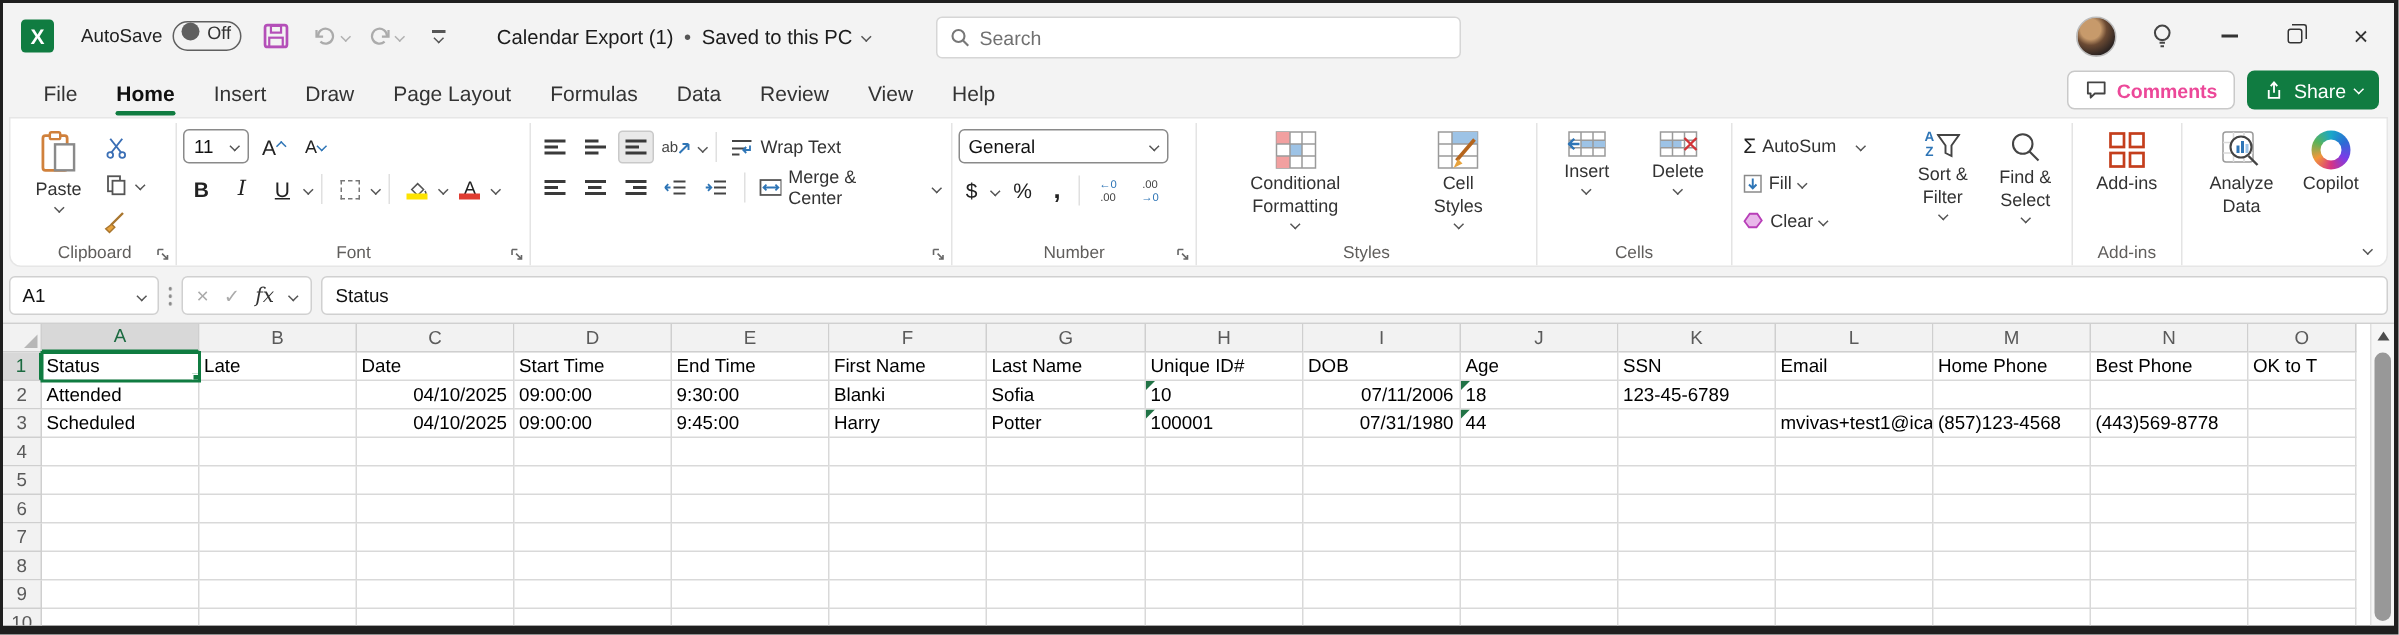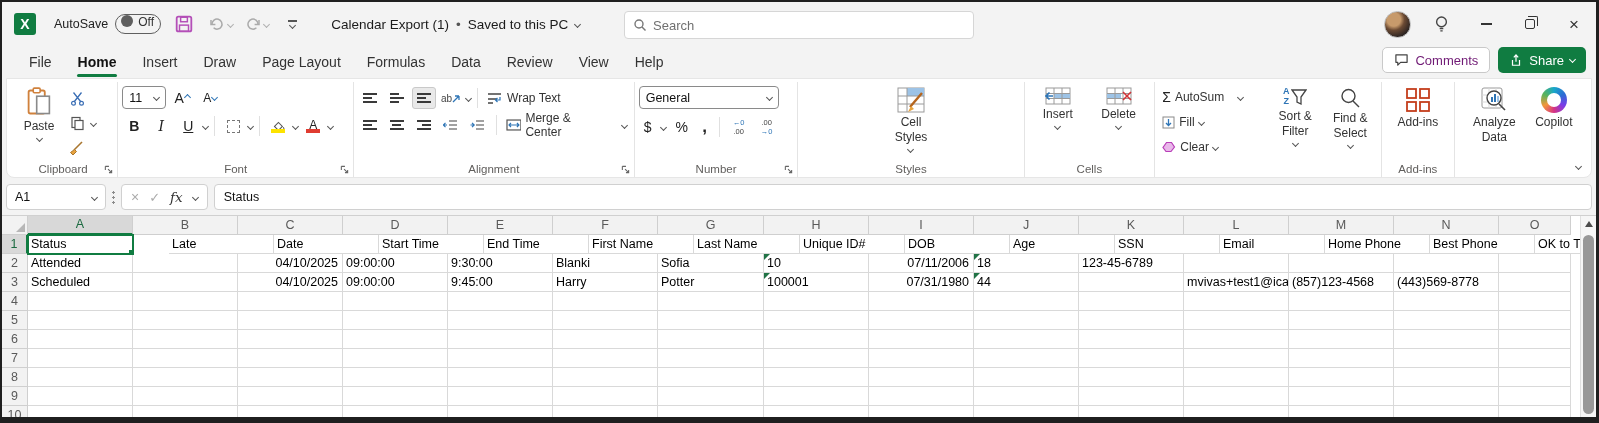--- a/index.html
+++ b/index.html
@@ -40,21 +40,21 @@
   .restore-glyph::after{ content:""; position:absolute; left:2px; top:-4px; width:9px; height:9px;
     border-top:1.2px solid #333; border-right:1.2px solid #333; border-radius:0 2px 0 0; }
   .close-glyph{ font-size:17px; color:#333; line-height:1; }
   
   .tabrow{ height:32px; display:flex; align-items:center; padding-left:14px; position:relative; }
   .tab{ padding:0 13px; font-size:14px; color:#333; height:32px; display:flex; align-items:center; position:relative; }
   .tab.active{ font-weight:bold; color:#111; }
   .tab.active::after{ content:""; position:absolute; left:12px; right:12px; bottom:1px; height:3px; background:#107C41; border-radius:2px; }
   .tabrow-right{ position:absolute; right:10px; top:1px; display:flex; gap:8px; align-items:center; }
   .pill{ height:26px; border-radius:5px; display:flex; align-items:center; gap:6px; padding:0 11px; font-size:13px; }
-  .comments-btn{ border:1px solid #c9c9c9; background:#fff; color:#701a75; }
+  .comments-btn{ border:1px solid #c9c9c9; background:#fff; color:#ec4899;font-weight:bold; }
   .share-btn{ background:#107C41; color:#fff; }
   
   .ribbon{ height:100px; background:#fff; margin:0 4px; border-radius:0 0 8px 8px; border:1px solid #e6e6e6;
     display:flex; position:relative; padding:3px 0 0 2px; overflow:hidden; }
   .group{ position:relative; padding:2px 4px 18px 4px; border-right:1px solid #e4e4e4; display:flex; }
   .group-label{ position:absolute; bottom:2px; left:0; right:0; text-align:center; font-size:11.5px; color:#605e5c; }
   .launcher{ position:absolute; bottom:3px; right:4px; }
   .bigbtn{ display:flex; flex-direction:column; align-items:center; justify-content:flex-start; gap:2px;
     font-size:12px; color:#333; padding:3px 5px; border-radius:4px; text-align:center; line-height:1.25; }
   .bigbtn .lbl{ white-space:pre-line; }
@@ -394,21 +394,20 @@
           <div class="smallbtn">
             <svg width="16" height="12" viewBox="0 0 16 12">
               <rect x="1" y="1" width="14" height="10" fill="none" stroke="#555" stroke-width="1.2"></rect>
               <path d="M3 6 h10 M5 4 L3 6 L5 8 M11 4 L13 6 L11 8" stroke="#2E75B6" stroke-width="1.2" fill="none"></path>
             </svg>
             <span>Merge &amp; Center</span>
             <span class="chev" style="margin-left:8px"></span>
           </div>
         </div>
       </div>
-      <span class="group-label">Alignment</span>
       <span class="launcher">
         <svg width="9" height="9" viewBox="0 0 10 10">
             <path d="M1.5 1.5 h4 M1.5 1.5 v4" stroke="#666" stroke-width="1.2" fill="none"></path>
             <path d="M4.5 4.5 L8.5 8.5 M8.5 5.5 v3 h-3" stroke="#666" stroke-width="1.2" fill="none"></path>
           </svg>
       </span>
     </div>
 
     <div class="group" style="width:168px">
       <div class="col" style="gap:7px; width:100%; padding-top:2px">
@@ -441,20 +440,32 @@
       <span class="group-label">Number</span>
       <span class="launcher">
         <svg width="9" height="9" viewBox="0 0 10 10">
             <path d="M1.5 1.5 h4 M1.5 1.5 v4" stroke="#666" stroke-width="1.2" fill="none"></path>
             <path d="M4.5 4.5 L8.5 8.5 M8.5 5.5 v3 h-3" stroke="#666" stroke-width="1.2" fill="none"></path>
           </svg>
       </span>
     </div>
 
     <div class="group" style="width:232px; justify-content:space-around">
+      <div class="bigbtn">
+        <svg width="28" height="26" viewBox="0 0 28 26">
+          <rect x="1" y="1" width="26" height="24" fill="#fff" stroke="#9a9a9a"></rect>
+          <rect x="1" y="1" width="9" height="8" fill="#f2a0a0"></rect>
+            <rect x="1" y="17" width="9" height="8" fill="#f2a0a0"></rect>
+          <rect x="10" y="9" width="8" height="8" fill="#9dc3e6"></rect>
+          <path d="M1 9 h26 M1 17 h26 M10 1 v24 M18 1 v24" stroke="#9a9a9a" fill="none"></path>
+        </svg>
+        <span class="lbl">Conditional
+Formatting</span>
+        <span class="chev"></span>
+      </div>
       <div class="bigbtn">
         <svg width="28" height="26" viewBox="0 0 28 26">
           <rect x="1" y="1" width="26" height="24" fill="#fff" stroke="#9a9a9a"></rect>
           <rect x="10" y="1" width="17" height="8" fill="#9dc3e6"></rect>
           <path d="M1 9 h26 M1 17 h26 M10 1 v24" stroke="#9a9a9a" fill="none"></path>
           <path d="M25 6 L13 20" stroke="#b5651d" stroke-width="2.4"></path>
           <path d="M14 19 L17 22 L11 25 Z" fill="#E8A33D"></path>
         </svg>
         <span class="lbl">Cell
 Styles</span>
@@ -604,21 +615,21 @@
           <div class="hcell" style="width: 105px;">J</div>
           <div class="hcell" style="width: 105px;">K</div>
           <div class="hcell" style="width: 105px;">L</div>
           <div class="hcell" style="width: 105px;">M</div>
           <div class="hcell" style="width: 105px;">N</div>
           <div class="hcell" style="width: 72px;">O</div>
         </div>
         <div class="gridrow">
           <div class="rcell selhdr">1</div>
           <div class="cell sel" style="width: 105px;">Status<span class="handle"></span></div>
-          <div class="cell" style="width: 105px; margin-left: 36px;">Late</div>
+          <div class="cell" style="width: 105px;">Late</div>
           <div class="cell" style="width: 105px;">Date</div>
           <div class="cell" style="width: 105px;">Start Time</div>
           <div class="cell" style="width: 105px;">End Time</div>
           <div class="cell" style="width: 105px;">First Name</div>
           <div class="cell" style="width: 106px;">Last Name</div>
           <div class="cell" style="width: 105px;">Unique ID#</div>
           <div class="cell" style="width: 105px;">DOB</div>
           <div class="cell" style="width: 105px;">Age</div>
           <div class="cell" style="width: 105px;">SSN</div>
           <div class="cell" style="width: 105px;">Email</div>

